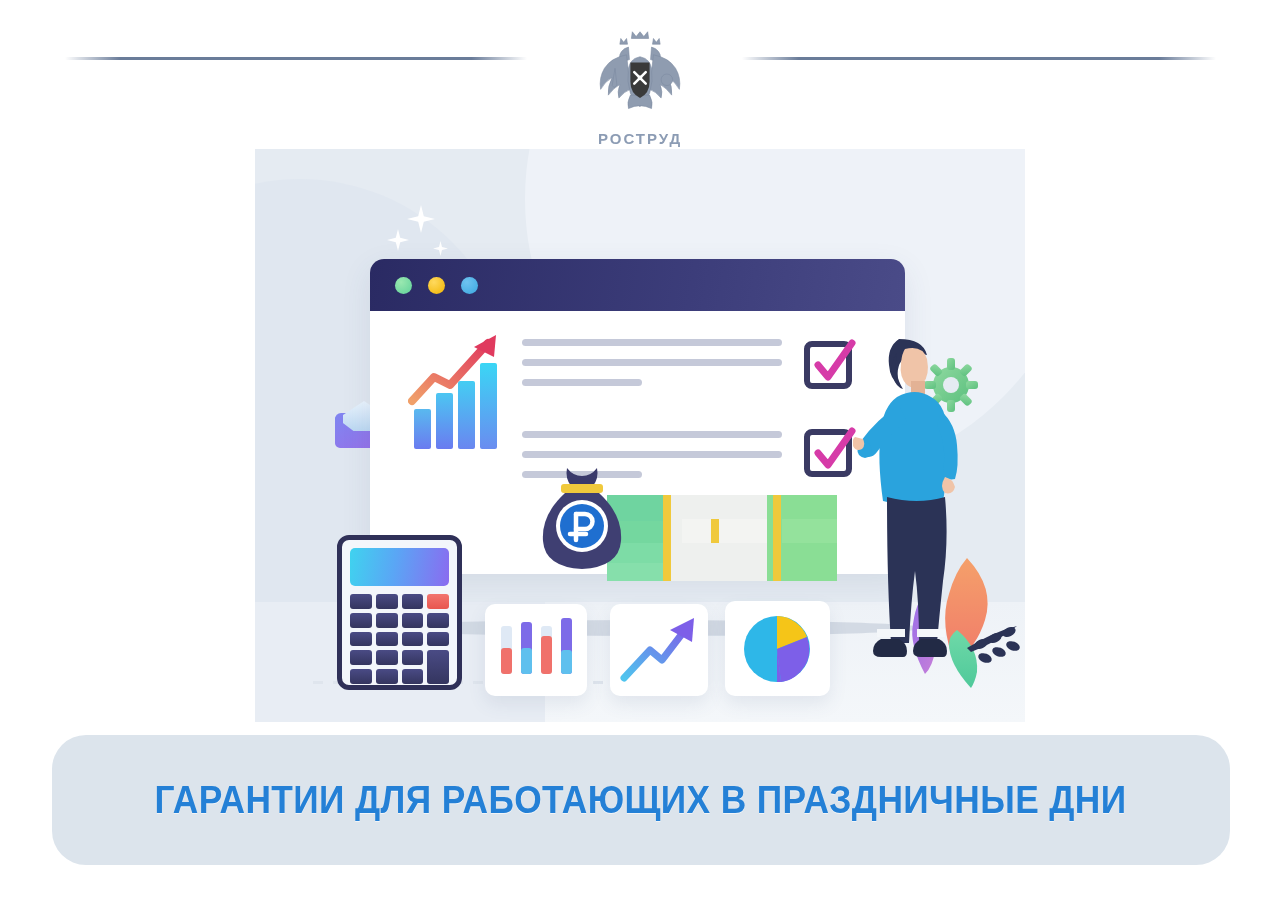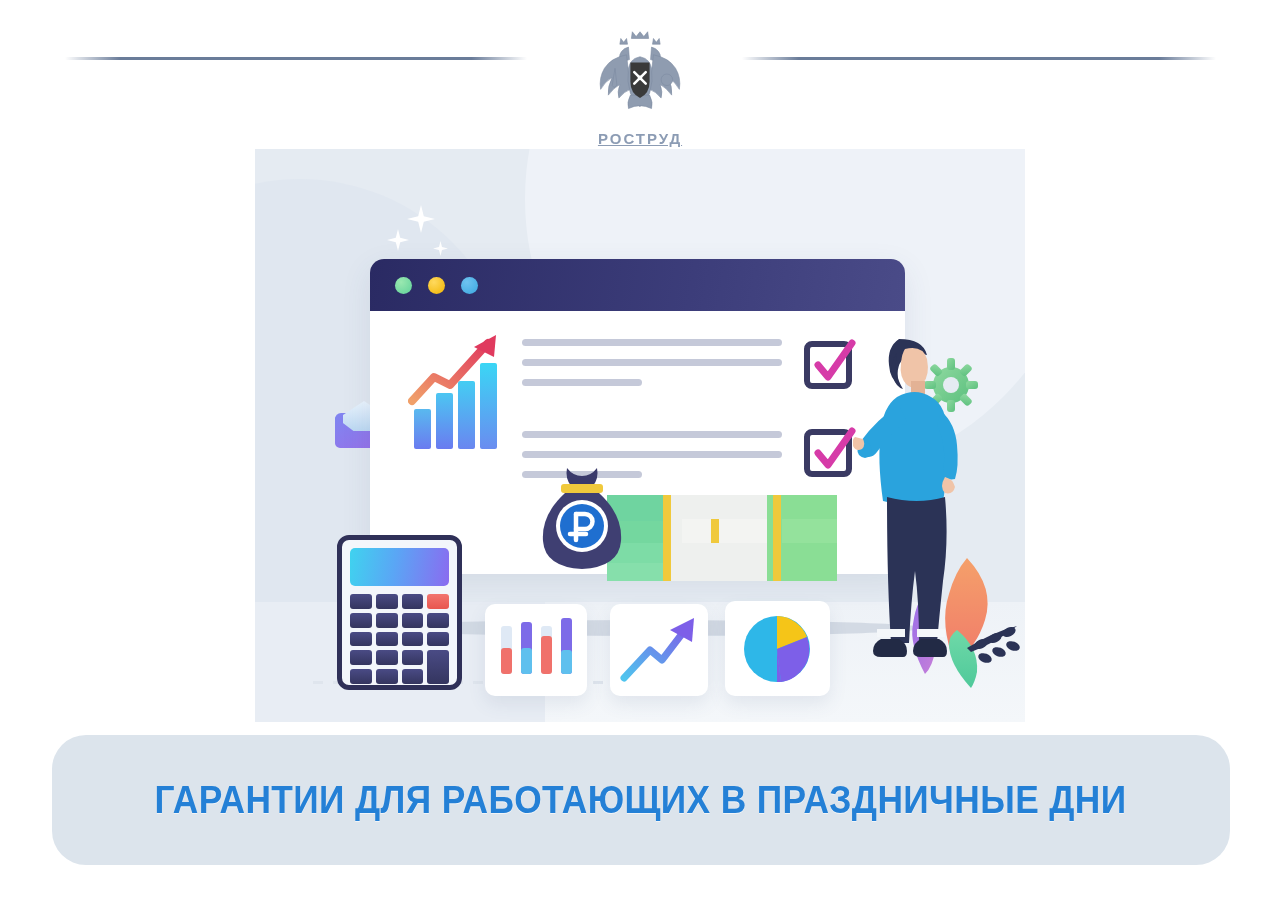--- a/index.html
+++ b/index.html
@@ -17,21 +17,21 @@
           background: linear-gradient(90deg, rgba(110,130,160,0) 0%, #6a7c99 12%, #6a7c99 88%, rgba(110,130,160,0) 100%); }
   .rule.left  { left: 65px;  width: 462px; }
   .rule.right { left: 742px; width: 474px; }
 
   .emblem { position: absolute; left: 50%; top: 26px; transform: translateX(-50%);
             width: 96px; height: 96px; }
   .emblem svg { display:block; width: 96px; height: 96px; }
 
   .org-name { position: absolute; left: 50%; top: 130px; transform: translateX(-50%);
               font-size: 15px; font-weight: bold; letter-spacing: 2.0px;
-              color: #8c9cb4; white-space: nowrap; text-decoration: underline; }
+              color: #8c9cb4; white-space: nowrap; }
 
   
   .illus { position: absolute; left: 255px; top: 149px; width: 770px; height: 573px;
            background: #e5ebf2; overflow: hidden; }
   .illus-bgcircle { position: absolute; right: -60px; top: -230px; width: 560px; height: 560px;
                     border-radius: 50%; background: #eef2f8; }
   .illus-bgcircle2 { position: absolute; left: -170px; top: 30px; width: 430px; height: 430px;
                     border-radius: 50%; background: #e0e7f0; }
   .floor { position:absolute; left:0; bottom:0; width:770px; height:120px;
            background: linear-gradient(180deg,#eef2f7 0%, #f4f7fa 100%); }

